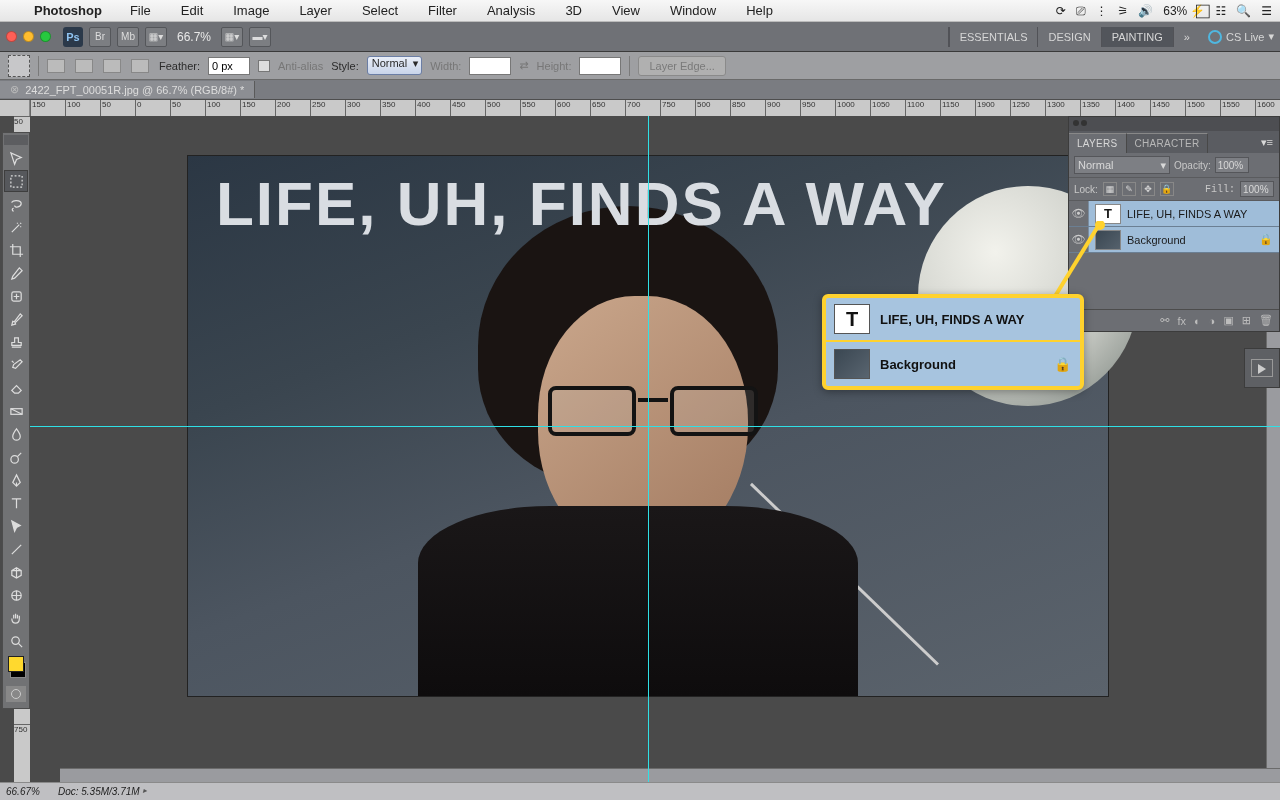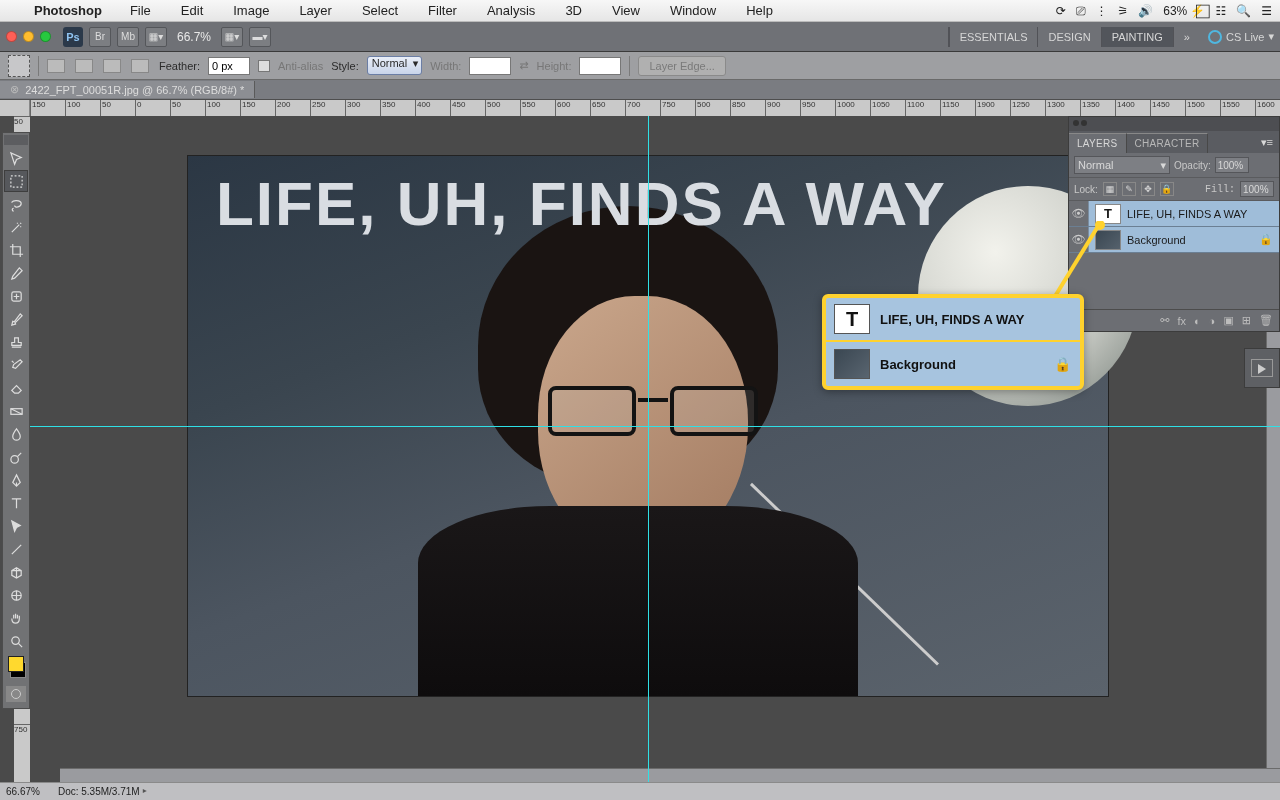--- a/index.html
+++ b/index.html
@@ -116,21 +116,21 @@
 .callout-line{position:absolute;left:1040px;top:105px;width:80px;height:100px;z-index:6;pointer-events:none;}
 .callout-line svg{width:100%;height:100%;}
 
 
 .navpanel{position:absolute;right:0;top:232px;width:36px;height:40px;background:#5e6064;border:1px solid #3c3c3c;z-index:5;}
 .navpanel .nico{width:22px;height:18px;margin:10px auto;border:1px solid #999;position:relative;}
 .navpanel .nico::after{content:"";position:absolute;left:6px;top:4px;border-left:8px solid #ccc;border-top:5px solid transparent;border-bottom:5px solid transparent;}
 
 
 .statusbar{height:18px;background:#bfbfc2;display:flex;align-items:center;font-size:10px;color:#222;padding:0 6px;gap:18px;border-top:1px solid #8a8a8a;}
-.statusbar .sb-item{display:flex;align-items:flex-start;gap:3px;}
+.statusbar .sb-item{display:flex;align-items:flex-start;gap:3px;font-style:italic;}
 .statusbar .tri{font-size:8px;color:#555;}
 
 
 .hscroll{position:absolute;left:30px;right:0;bottom:0;height:14px;background:#9a9b9f;border-top:1px solid #6b6b6b;}
 .vscroll{position:absolute;right:0;top:0;bottom:14px;width:14px;background:#9a9b9f;border-left:1px solid #6b6b6b;}
 </style>
 </head>
 <body>
 
 <div class="mac-menubar">

